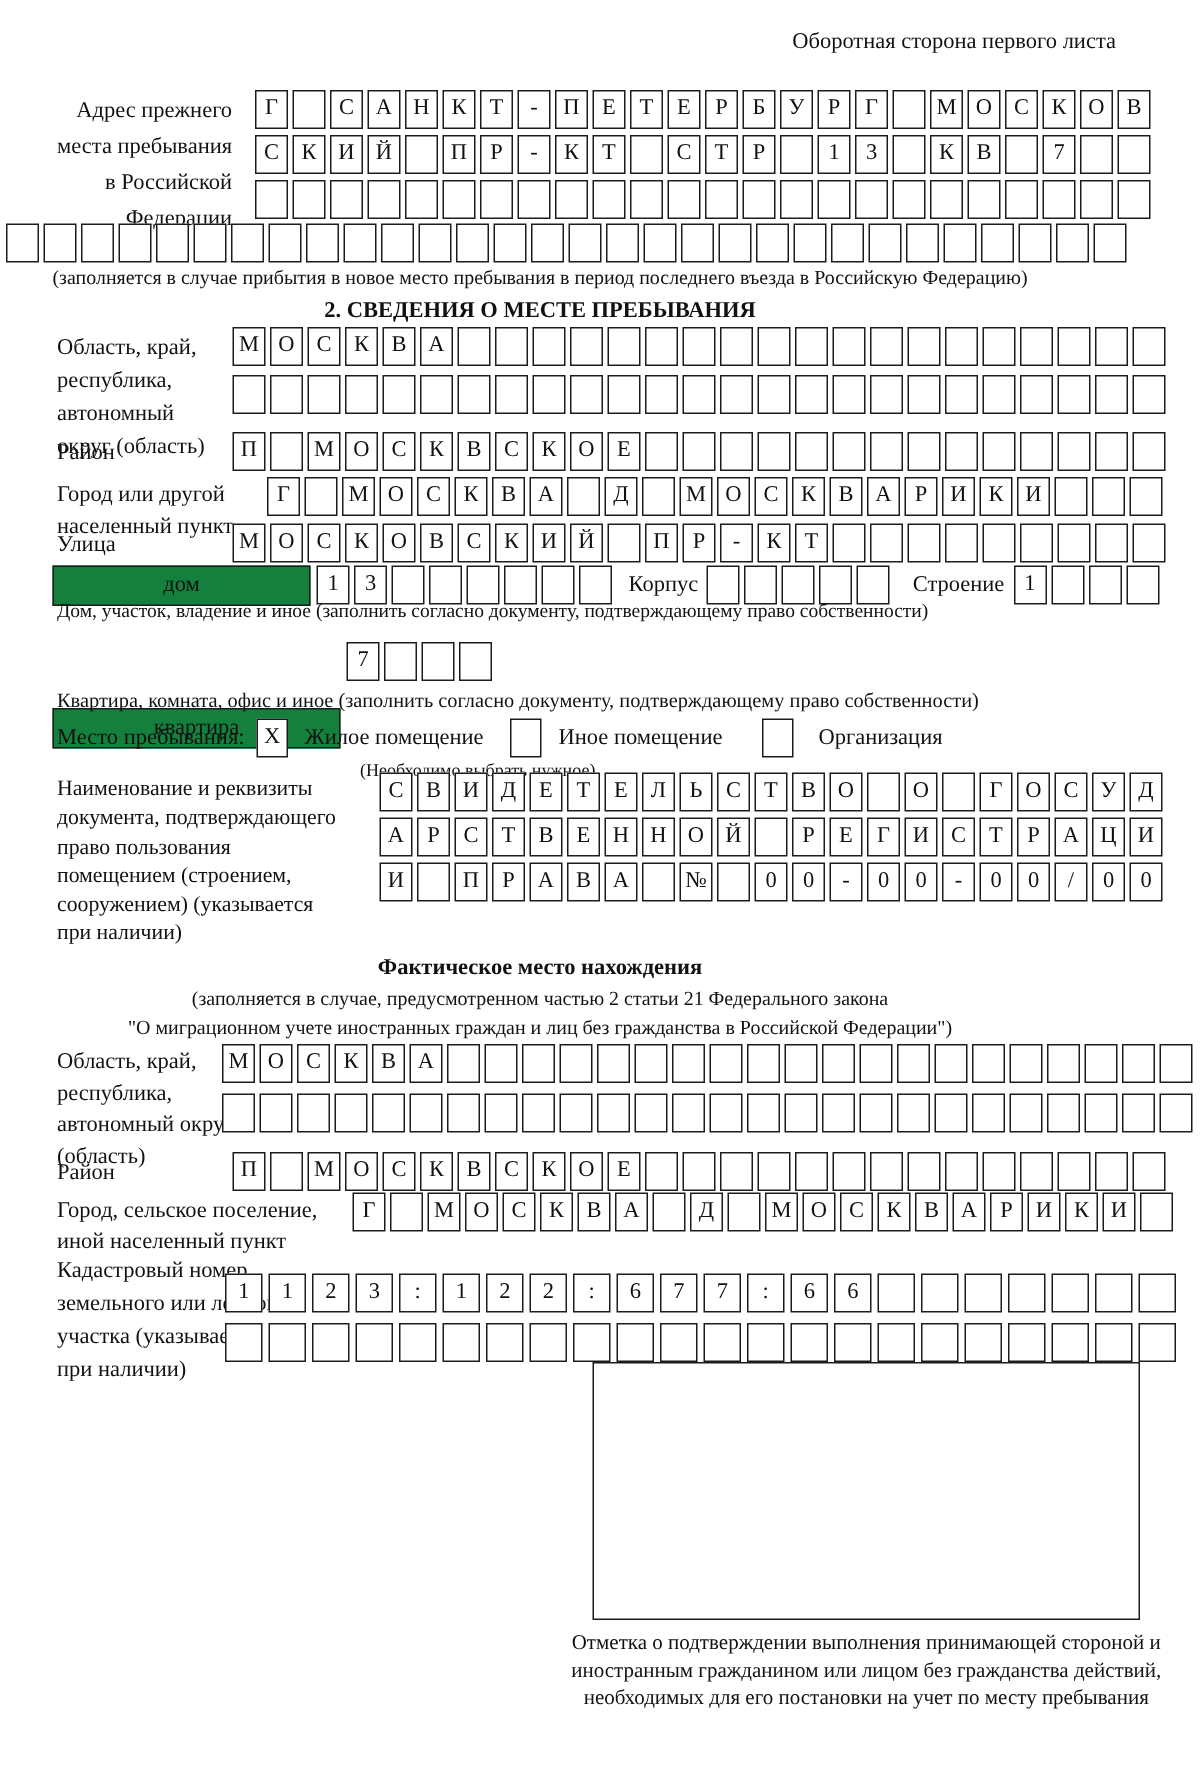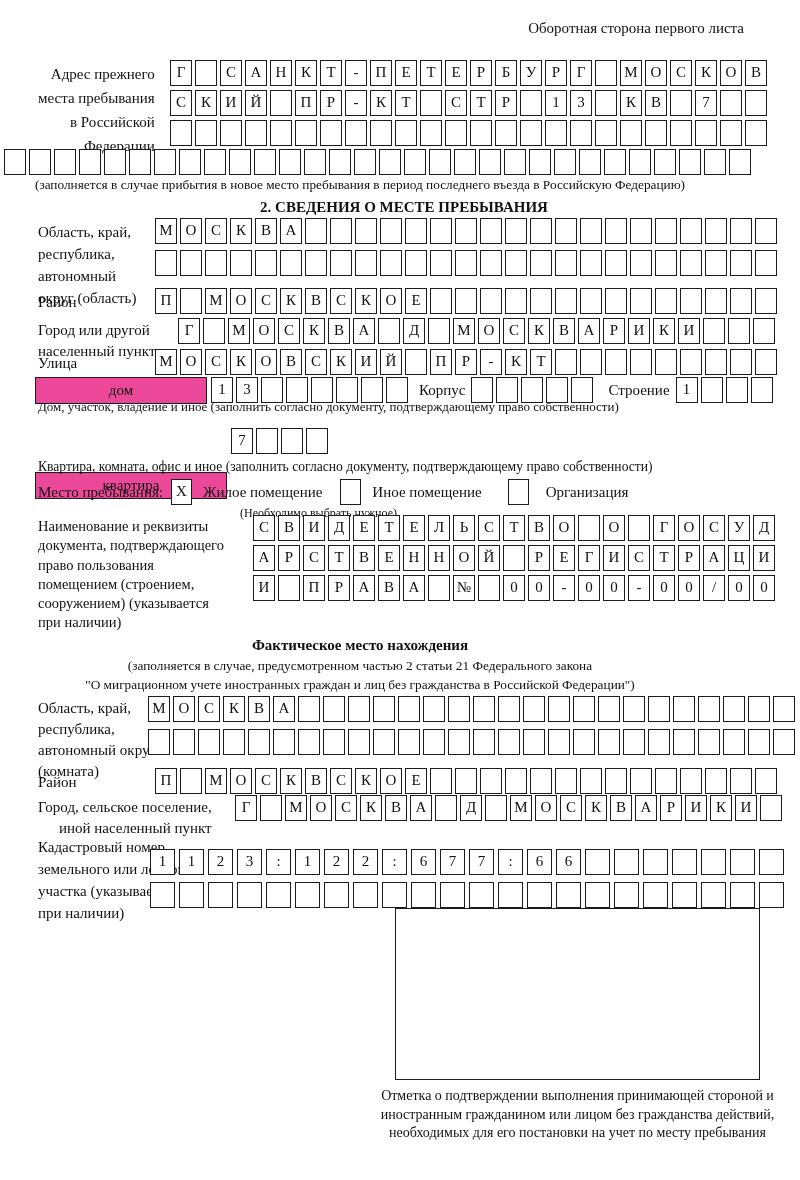--- a/index.html
+++ b/index.html
@@ -10,21 +10,21 @@
   .note{font-size:13.3px;white-space:nowrap;}
   .center{left:0;width:720px;text-align:center;}
   .bold{font-weight:bold;}
   .cbrow{position:absolute;white-space:nowrap;height:27px;}
   .cb{display:inline-block;box-sizing:border-box;width:22px;height:26px;
       border:1.6px solid #1c1c1c;margin-right:3px;text-align:center;
       font-size:15px;line-height:22px;vertical-align:top;background:#fff;}
   .wide .cb{width:25px;margin-right:4px;}
   .widebox{display:inline-block;box-sizing:border-box;height:27px;
       border:1.6px solid #1c1c1c;text-align:center;font-size:15px;line-height:24px;
-      vertical-align:top;margin-right:4px;background:#ec4899;}
+      vertical-align:top;margin-right:4px;background:#15803d;}
   .inlbl{display:inline-block;font-size:15px;line-height:27px;vertical-align:top;white-space:nowrap;}
   .chk{width:21px;}
   .bigbox{box-sizing:border-box;border:1.6px solid #1c1c1c;background:#fff;}
   .multiline div{white-space:nowrap;}
 </style>
 </head>
 <body>
 
 <div class="abs lbl" style="top:16px;right:56px;">Оборотная сторона первого листа</div>
 
@@ -33,21 +33,21 @@
   <div>места пребывания</div>
   <div>в Российской</div>
   <div>Федерации</div>
 </div>
 <div class="cbrow" style="left:170px;top:60px;"><span class="cb">Г</span><span class="cb"></span><span class="cb">С</span><span class="cb">А</span><span class="cb">Н</span><span class="cb">К</span><span class="cb">Т</span><span class="cb">-</span><span class="cb">П</span><span class="cb">Е</span><span class="cb">Т</span><span class="cb">Е</span><span class="cb">Р</span><span class="cb">Б</span><span class="cb">У</span><span class="cb">Р</span><span class="cb">Г</span><span class="cb"></span><span class="cb">М</span><span class="cb">О</span><span class="cb">С</span><span class="cb">К</span><span class="cb">О</span><span class="cb">В</span></div>
 <div class="cbrow" style="left:170px;top:90px;"><span class="cb">С</span><span class="cb">К</span><span class="cb">И</span><span class="cb">Й</span><span class="cb"></span><span class="cb">П</span><span class="cb">Р</span><span class="cb">-</span><span class="cb">К</span><span class="cb">Т</span><span class="cb"></span><span class="cb">С</span><span class="cb">Т</span><span class="cb">Р</span><span class="cb"></span><span class="cb">1</span><span class="cb">3</span><span class="cb"></span><span class="cb">К</span><span class="cb">В</span><span class="cb"></span><span class="cb">7</span><span class="cb"></span><span class="cb"></span></div>
 <div class="cbrow" style="left:170px;top:120px;"><span class="cb"></span><span class="cb"></span><span class="cb"></span><span class="cb"></span><span class="cb"></span><span class="cb"></span><span class="cb"></span><span class="cb"></span><span class="cb"></span><span class="cb"></span><span class="cb"></span><span class="cb"></span><span class="cb"></span><span class="cb"></span><span class="cb"></span><span class="cb"></span><span class="cb"></span><span class="cb"></span><span class="cb"></span><span class="cb"></span><span class="cb"></span><span class="cb"></span><span class="cb"></span><span class="cb"></span></div>
 <div class="cbrow" style="left:4px;top:149px;"><span class="cb"></span><span class="cb"></span><span class="cb"></span><span class="cb"></span><span class="cb"></span><span class="cb"></span><span class="cb"></span><span class="cb"></span><span class="cb"></span><span class="cb"></span><span class="cb"></span><span class="cb"></span><span class="cb"></span><span class="cb"></span><span class="cb"></span><span class="cb"></span><span class="cb"></span><span class="cb"></span><span class="cb"></span><span class="cb"></span><span class="cb"></span><span class="cb"></span><span class="cb"></span><span class="cb"></span><span class="cb"></span><span class="cb"></span><span class="cb"></span><span class="cb"></span><span class="cb"></span><span class="cb"></span></div>
 <div class="abs note center" style="top:177px;">(заполняется в случае прибытия в новое место пребывания в период последнего въезда в Российскую Федерацию)</div>
 
-<div class="abs lbl bold center" style="top:195px;padding-left:44px;">2. СВЕДЕНИЯ О МЕСТЕ ПРЕБЫВАНИЯ</div>
+<div class="abs lbl bold center" style="top:195px;">2. СВЕДЕНИЯ О МЕСТЕ ПРЕБЫВАНИЯ</div>
 
 <div class="abs multiline lbl" style="left:38px;top:221px;line-height:22px;">
   <div>Область, край,</div>
   <div>республика,</div>
   <div>автономный</div>
   <div>округ (область)</div>
 </div>
 <div class="cbrow" style="left:155px;top:218px;"><span class="cb">М</span><span class="cb">О</span><span class="cb">С</span><span class="cb">К</span><span class="cb">В</span><span class="cb">А</span><span class="cb"></span><span class="cb"></span><span class="cb"></span><span class="cb"></span><span class="cb"></span><span class="cb"></span><span class="cb"></span><span class="cb"></span><span class="cb"></span><span class="cb"></span><span class="cb"></span><span class="cb"></span><span class="cb"></span><span class="cb"></span><span class="cb"></span><span class="cb"></span><span class="cb"></span><span class="cb"></span><span class="cb"></span></div>
 <div class="cbrow" style="left:155px;top:250px;"><span class="cb"></span><span class="cb"></span><span class="cb"></span><span class="cb"></span><span class="cb"></span><span class="cb"></span><span class="cb"></span><span class="cb"></span><span class="cb"></span><span class="cb"></span><span class="cb"></span><span class="cb"></span><span class="cb"></span><span class="cb"></span><span class="cb"></span><span class="cb"></span><span class="cb"></span><span class="cb"></span><span class="cb"></span><span class="cb"></span><span class="cb"></span><span class="cb"></span><span class="cb"></span><span class="cb"></span><span class="cb"></span></div>
 
@@ -91,29 +91,29 @@
 <div class="cbrow" style="left:253px;top:575px;"><span class="cb">И</span><span class="cb"></span><span class="cb">П</span><span class="cb">Р</span><span class="cb">А</span><span class="cb">В</span><span class="cb">А</span><span class="cb"></span><span class="cb">№</span><span class="cb"></span><span class="cb">0</span><span class="cb">0</span><span class="cb">-</span><span class="cb">0</span><span class="cb">0</span><span class="cb">-</span><span class="cb">0</span><span class="cb">0</span><span class="cb">/</span><span class="cb">0</span><span class="cb">0</span></div>
 
 <div class="abs lbl bold center" style="top:633px;">Фактическое место нахождения</div>
 <div class="abs note center" style="top:658px;">(заполняется в случае, предусмотренном частью 2 статьи 21 Федерального закона</div>
 <div class="abs note center" style="top:677px;">"О миграционном учете иностранных граждан и лиц без гражданства в Российской Федерации")</div>
 
 <div class="abs multiline lbl" style="left:38px;top:698px;line-height:21px;">
   <div>Область, край,</div>
   <div>республика,</div>
   <div>автономный округ</div>
-  <div>(комната)</div>
+  <div>(область)</div>
 </div>
 <div class="cbrow" style="left:148px;top:696px;"><span class="cb">М</span><span class="cb">О</span><span class="cb">С</span><span class="cb">К</span><span class="cb">В</span><span class="cb">А</span><span class="cb"></span><span class="cb"></span><span class="cb"></span><span class="cb"></span><span class="cb"></span><span class="cb"></span><span class="cb"></span><span class="cb"></span><span class="cb"></span><span class="cb"></span><span class="cb"></span><span class="cb"></span><span class="cb"></span><span class="cb"></span><span class="cb"></span><span class="cb"></span><span class="cb"></span><span class="cb"></span><span class="cb"></span><span class="cb"></span></div>
 <div class="cbrow" style="left:148px;top:729px;"><span class="cb"></span><span class="cb"></span><span class="cb"></span><span class="cb"></span><span class="cb"></span><span class="cb"></span><span class="cb"></span><span class="cb"></span><span class="cb"></span><span class="cb"></span><span class="cb"></span><span class="cb"></span><span class="cb"></span><span class="cb"></span><span class="cb"></span><span class="cb"></span><span class="cb"></span><span class="cb"></span><span class="cb"></span><span class="cb"></span><span class="cb"></span><span class="cb"></span><span class="cb"></span><span class="cb"></span><span class="cb"></span><span class="cb"></span></div>
 
 <div class="abs lbl" style="left:38px;top:770px;">Район</div>
 <div class="cbrow" style="left:155px;top:768px;"><span class="cb">П</span><span class="cb"></span><span class="cb">М</span><span class="cb">О</span><span class="cb">С</span><span class="cb">К</span><span class="cb">В</span><span class="cb">С</span><span class="cb">К</span><span class="cb">О</span><span class="cb">Е</span><span class="cb"></span><span class="cb"></span><span class="cb"></span><span class="cb"></span><span class="cb"></span><span class="cb"></span><span class="cb"></span><span class="cb"></span><span class="cb"></span><span class="cb"></span><span class="cb"></span><span class="cb"></span><span class="cb"></span><span class="cb"></span></div>
 
-<div class="abs multiline lbl" style="left:38px;top:797px;line-height:21px;text-align:right;">
+<div class="abs multiline lbl" style="left:38px;top:797px;line-height:21px;">
   <div>Город, сельское поселение,</div>
   <div>иной населенный пункт</div>
 </div>
 <div class="cbrow" style="left:235px;top:795px;"><span class="cb">Г</span><span class="cb"></span><span class="cb">М</span><span class="cb">О</span><span class="cb">С</span><span class="cb">К</span><span class="cb">В</span><span class="cb">А</span><span class="cb"></span><span class="cb">Д</span><span class="cb"></span><span class="cb">М</span><span class="cb">О</span><span class="cb">С</span><span class="cb">К</span><span class="cb">В</span><span class="cb">А</span><span class="cb">Р</span><span class="cb">И</span><span class="cb">К</span><span class="cb">И</span><span class="cb"></span></div>
 
 <div class="abs multiline lbl" style="left:38px;top:836px;line-height:22px;">
   <div>Кадастровый номер</div>
   <div>земельного или лесного</div>
   <div>участка (указывается</div>
   <div>при наличии)</div>

